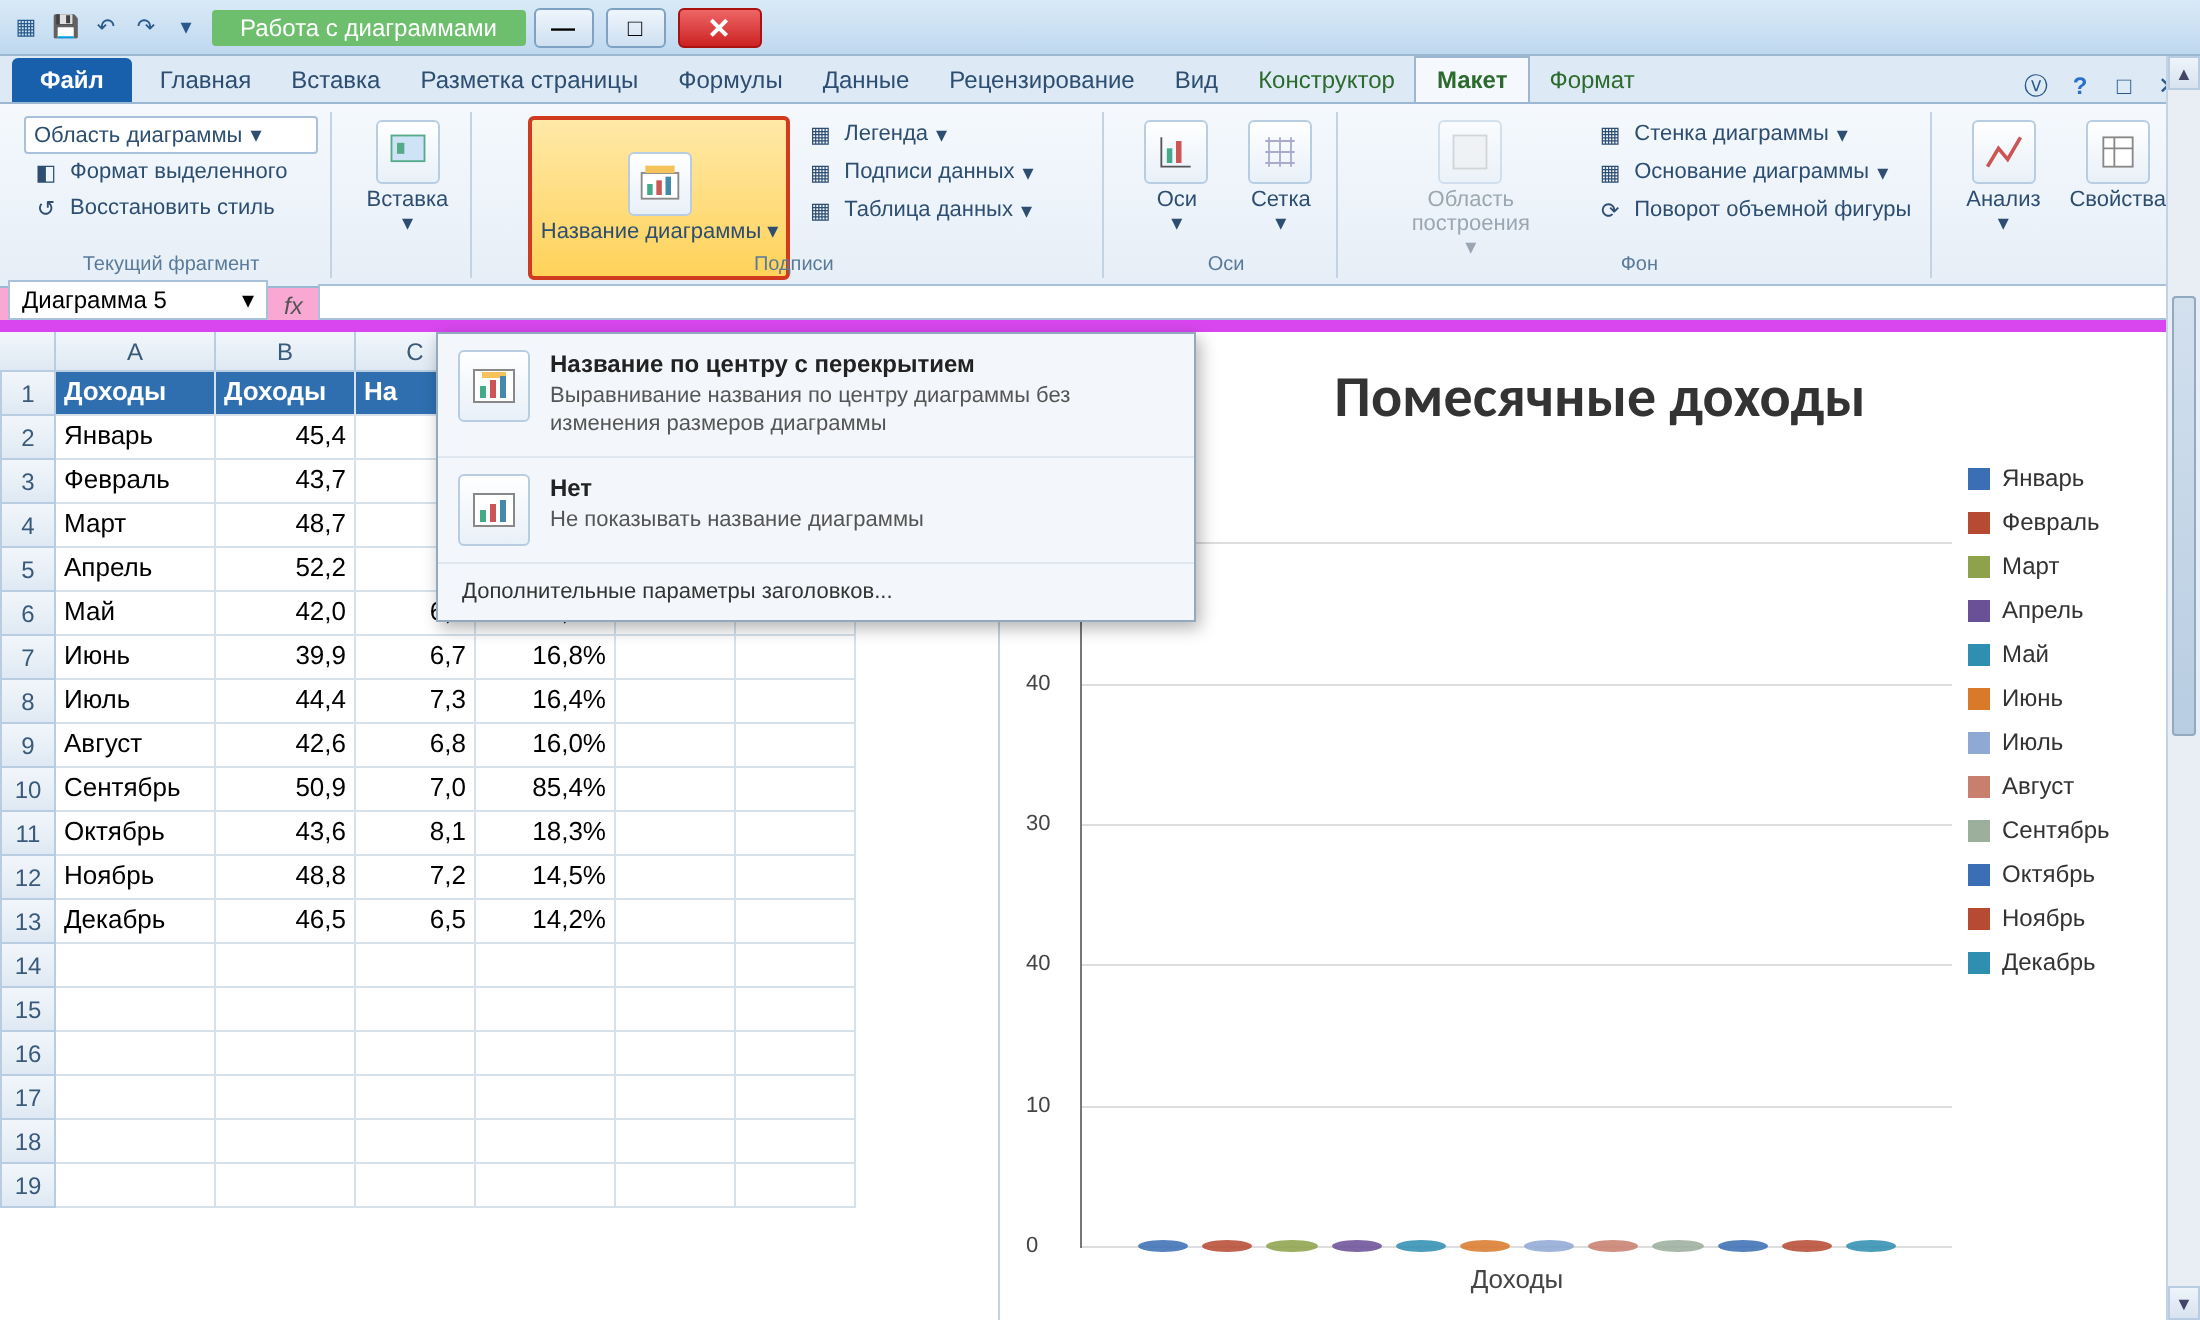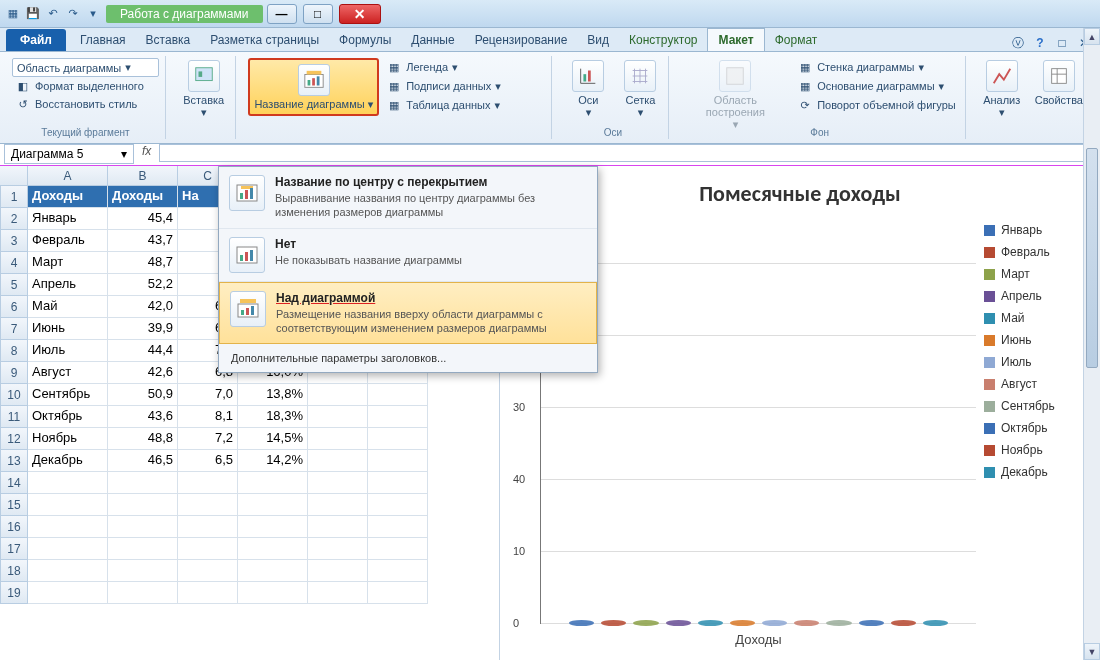--- a/index.html
+++ b/index.html
@@ -26,28 +26,28 @@
 .ribbon { height:92px; background:linear-gradient(#f5f9fd,#e6eef7); border-bottom:1px solid #9bb7d1; display:flex; padding:4px 6px; gap:6px;}
 .rgroup { border-right:1px solid #c3d3e4; padding:2px 6px 14px; display:flex; flex-direction:column; position:relative; min-width:60px;}
 .rgroup .glabel { position:absolute; bottom:1px; left:0; right:0; text-align:center; font-size:10px; color:#5a7a99;}
 .rgroup .grow { display:flex; gap:4px; align-items:flex-start;}
 .dd { font-size:11px; color:#2d4e70; padding:2px 4px; display:flex; align-items:center; gap:4px; white-space:nowrap;}
 .dd.sel { border:1px solid #a9c1da; background:#fff; border-radius:2px; min-width:140px;}
 .bigbtn { display:flex; flex-direction:column; align-items:center; padding:2px 6px; gap:2px; min-width:48px;}
 .bigbtn .bicon { width:32px; height:32px; background:linear-gradient(#fff,#e8f0f8); border:1px solid #b8cde2; border-radius:3px; display:flex;align-items:center;justify-content:center;}
 .bigbtn .bicon svg{width:22px;height:22px;}
 .bigbtn .blabel { font-size:11px; color:#2d4e70; text-align:center; line-height:1.1;}
-.bigbtn.selected { background:linear-gradient(#ffe9a8,#ffd25a); border:2px solid #d03a1e; border-radius:3px; padding:4px 4px;}
+.bigbtn.selected { background:linear-gradient(#ffe9a8,#ffd25a); border:2px solid #d03a1e; border-radius:3px; padding:16px 4px;margin-left:16px;}
 .bigbtn.disabled .blabel{ color:#9aa7b3;}
 .bigbtn.disabled .bicon{ opacity:.55;}
 .smallrow { display:flex; flex-direction:column; gap:1px;}
 .sbtn { display:flex; align-items:center; gap:4px; font-size:11px; color:#2d4e70; padding:1px 3px; white-space:nowrap;}
 .sbtn .sicon{width:16px;height:16px;display:flex;align-items:center;justify-content:center;}
 
-.formula-bar { height:22px; background:#ffffff; border-bottom:1px solid #d946ef; display:flex; align-items:flex-start; padding:0 4px; gap:4px;}
+.formula-bar { height:22px; background:#f9a8d4; border-bottom:6px solid #d946ef; display:flex; align-items:flex-end; padding:0 4px; gap:4px;}
 .name-box { width:130px; background:#fff; border:1px solid #a9c1da; padding:2px 6px; font-size:12px; display:flex; justify-content:space-between; align-items:center;}
 .fx { font-style:italic; color:#555; font-size:12px; padding:0 4px;}
 .fb-input{ flex:1; background:#fff; border:1px solid #a9c1da; height:18px;}
 
 .workspace { display:flex; height: calc(660px - 28px - 24px - 92px - 22px); }
 .sheet { width:500px; background:#fff; border-right:1px solid #c3d3e4; position:relative;}
 .col-headers { display:flex; height:20px; background:linear-gradient(#f2f6fb,#dfe9f3); border-bottom:1px solid #b8cde2;}
 .corner { width:28px; border-right:1px solid #b8cde2;}
 .ch { flex:none; border-right:1px solid #b8cde2; text-align:center; font-size:12px; color:#3a5a7a; line-height:20px;}
 .row { display:flex; height:22px;}
@@ -61,21 +61,21 @@
 .dm-item .dmicon{ width:36px; height:36px; background:linear-gradient(#fff,#e8f0f8); border:1px solid #b8cde2; border-radius:3px; display:flex;align-items:center;justify-content:center; flex:none;}
 .dm-item .dmicon svg{width:24px;height:24px;}
 .dm-item .dmtext{ flex:1;}
 .dm-item .dmtitle{ font-weight:bold; font-size:12px; color:#222; margin-bottom:2px;}
 .dm-item .dmdesc{ font-size:11px; color:#555; line-height:1.3;}
 .dm-item.sel { background:linear-gradient(#ffeec2,#ffe19a); border:1px solid #e3b34a;}
 .dm-item.sel .dmtitle{ text-decoration:underline; text-decoration-color:#d22;}
 .dm-footer{ padding:8px 12px; font-size:11px; color:#333;}
 
 .chart-pane { flex:1; background:#fff; padding:8px 10px; display:flex; flex-direction:column;}
-.chart-title { text-align:center; font-family:"Calibri","Segoe UI"; font-size:22px; font-weight:bold; color:#333; margin:6px 0 10px;}
+.chart-title { text-align:center; font-family:"Calibri","Segoe UI"; font-size:29px; font-weight:bold; color:#333; margin:6px 0 10px;}
 .chart-body { flex:1; display:flex;}
 .plot { flex:1; position:relative; border-left:1px solid #777; border-bottom:1px solid #777; margin:10px 4px 28px 30px;}
 .ytick { position:absolute; left:-28px; font-size:11px; color:#444; transform:translateY(50%);}
 .ygrid { position:absolute; left:0; right:0; border-top:1px solid #ddd;}
 .bars { position:absolute; left:6%; right:6%; bottom:0; top:0; display:flex; align-items:flex-end; gap:3px;}
 .bar3d { flex:1; position:relative;}
 .bar3d .front{ position:absolute; bottom:0; left:0; right:4px; border-radius:2px 2px 0 0;}
 .bar3d .top{ position:absolute; left:2px; right:2px; height:6px; border-radius:50%;}
 .xlabel-chart{ position:absolute; bottom:-24px; left:0; right:0; text-align:center; font-size:13px; color:#444;}
 .legend { width:110px; display:flex; flex-direction:column; gap:8px; padding:6px 0 0 4px;}
@@ -166,20 +166,21 @@
             </svg>
           </div>
         <div class="blabel"><span>Название диаграммы</span> ▾</div>
       </div>
       <div class="smallrow">
         <div class="sbtn"><span class="sicon">▦</span><span>Легенда</span> ▾</div>
         <div class="sbtn"><span class="sicon">▦</span><span>Подписи данных</span> ▾</div>
         <div class="sbtn"><span class="sicon">▦</span><span>Таблица данных</span> ▾</div>
       </div>
     </div>
+    <div class="glabel">Подписи</div>
   </div>
   <div class="rgroup">
     <div class="grow">
       <div class="bigbtn">
           <div class="bicon">
             <svg viewBox="0 0 24 24">
               <path d="M4 4v16h16" stroke="#555" fill="none"></path>
               <rect x="7" y="10" width="3" height="8" fill="#4a8"></rect>
               <rect x="12" y="6" width="3" height="12" fill="#c55"></rect>
             </svg>
@@ -340,21 +341,21 @@
         <div class="cell num" style="width:60px">6,8</div>
         <div class="cell num" style="width:70px">16,0%</div>
         <div class="cell" style="width:60px"></div>
         <div class="cell" style="width:60px"></div>
       </div>
       <div class="row">
         <div class="rh">10</div>
         <div class="cell" style="width:80px">Сентябрь</div>
         <div class="cell num" style="width:70px">50,9</div>
         <div class="cell num" style="width:60px">7,0</div>
-        <div class="cell num" style="width:70px">13,8%</div>
+        <div class="cell num" style="width:70px">85,4%</div>
         <div class="cell" style="width:60px"></div>
         <div class="cell" style="width:60px"></div>
       </div>
       <div class="row">
         <div class="rh">11</div>
         <div class="cell" style="width:80px">Октябрь</div>
         <div class="cell num" style="width:70px">43,6</div>
         <div class="cell num" style="width:60px">8,1</div>
         <div class="cell num" style="width:70px">18,3%</div>
         <div class="cell" style="width:60px"></div>
@@ -454,35 +455,20 @@
             <svg viewBox="0 0 24 24">
               <rect x="2" y="4" width="20" height="16" fill="#fff" stroke="#888"></rect>
               <rect x="5" y="12" width="3" height="6" fill="#4a8"></rect>
               <rect x="10" y="9" width="3" height="9" fill="#c55"></rect>
               <rect x="15" y="7" width="3" height="11" fill="#48a"></rect>
             </svg>
           </div>
         <div class="dmtext">
             <div class="dmtitle">Нет</div>
             <div class="dmdesc">Не показывать название диаграммы</div>
-          </div>
-      </div>
-      <div class="dm-item sel">
-        <div class="dmicon">
-            <svg viewBox="0 0 24 24">
-              <rect x="2" y="7" width="20" height="13" fill="#fff" stroke="#888"></rect>
-              <rect x="4" y="2" width="16" height="4" fill="#f6c35a"></rect>
-              <rect x="5" y="13" width="3" height="5" fill="#4a8"></rect>
-              <rect x="10" y="11" width="3" height="7" fill="#c55"></rect>
-              <rect x="15" y="9" width="3" height="9" fill="#48a"></rect>
-            </svg>
-          </div>
-        <div class="dmtext">
-            <div class="dmtitle">Над диаграммой</div>
-            <div class="dmdesc">Размещение названия вверху области диаграммы с соответствующим изменением размеров диаграммы</div>
           </div>
       </div>
       <div class="dm-footer">Дополнительные параметры заголовков...</div>
     </div>
   </div>
 
   <div class="chart-pane">
     <div class="chart-title">Помесячные доходы</div>
     <div class="chart-body">
       <div class="plot" id="plot">

